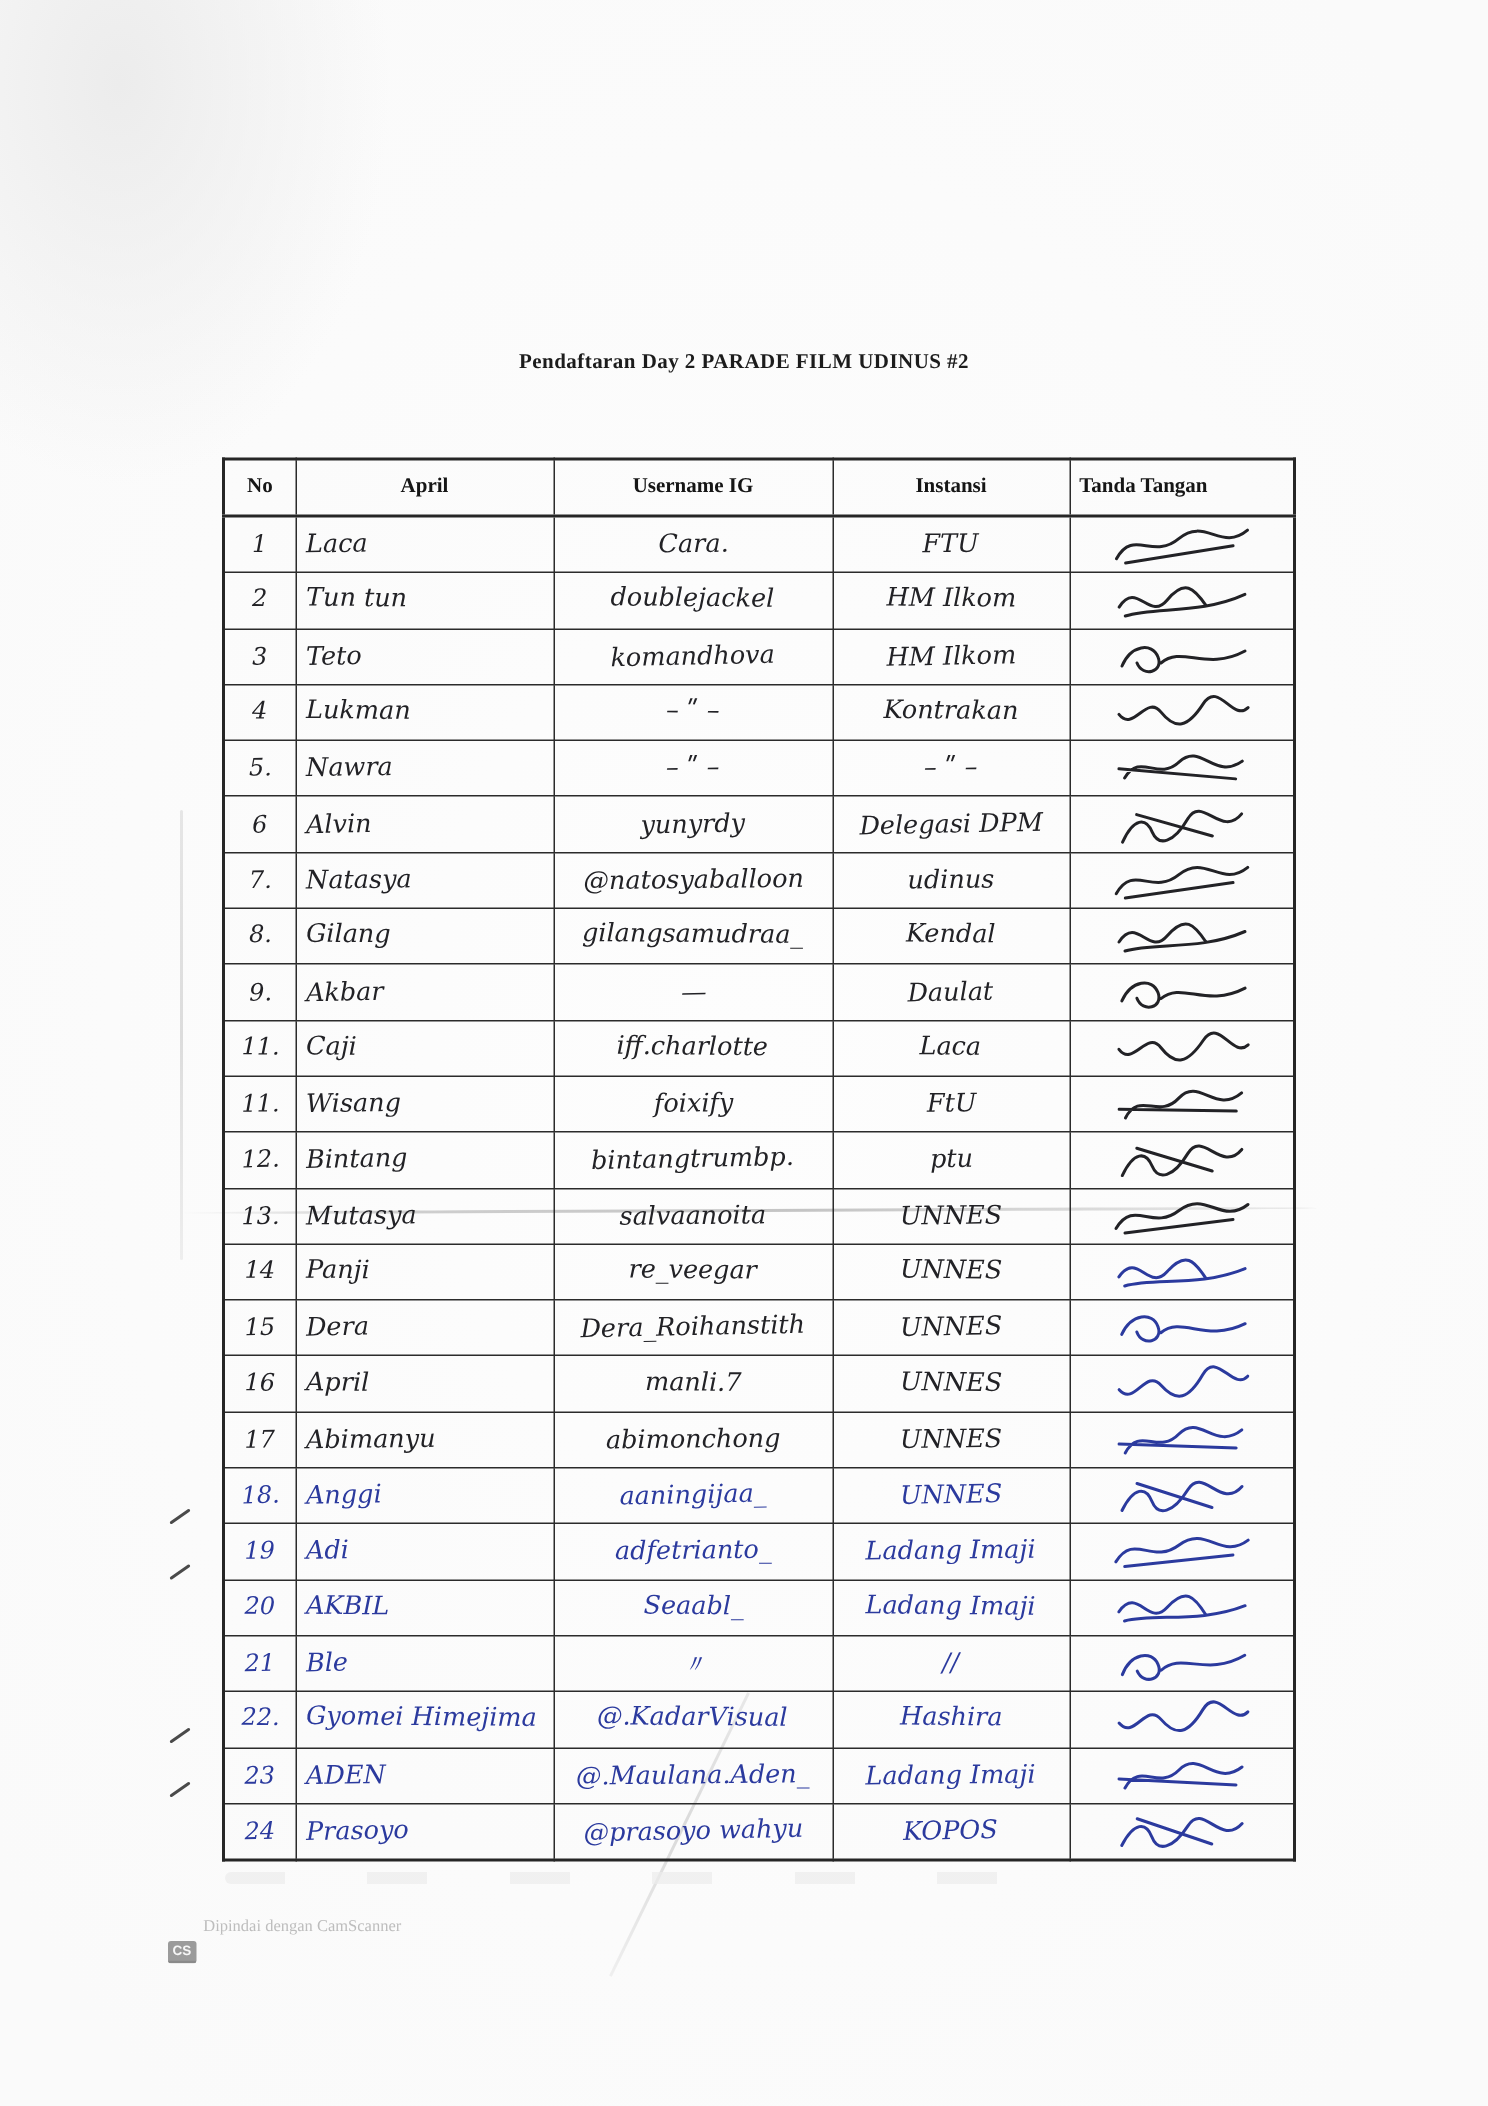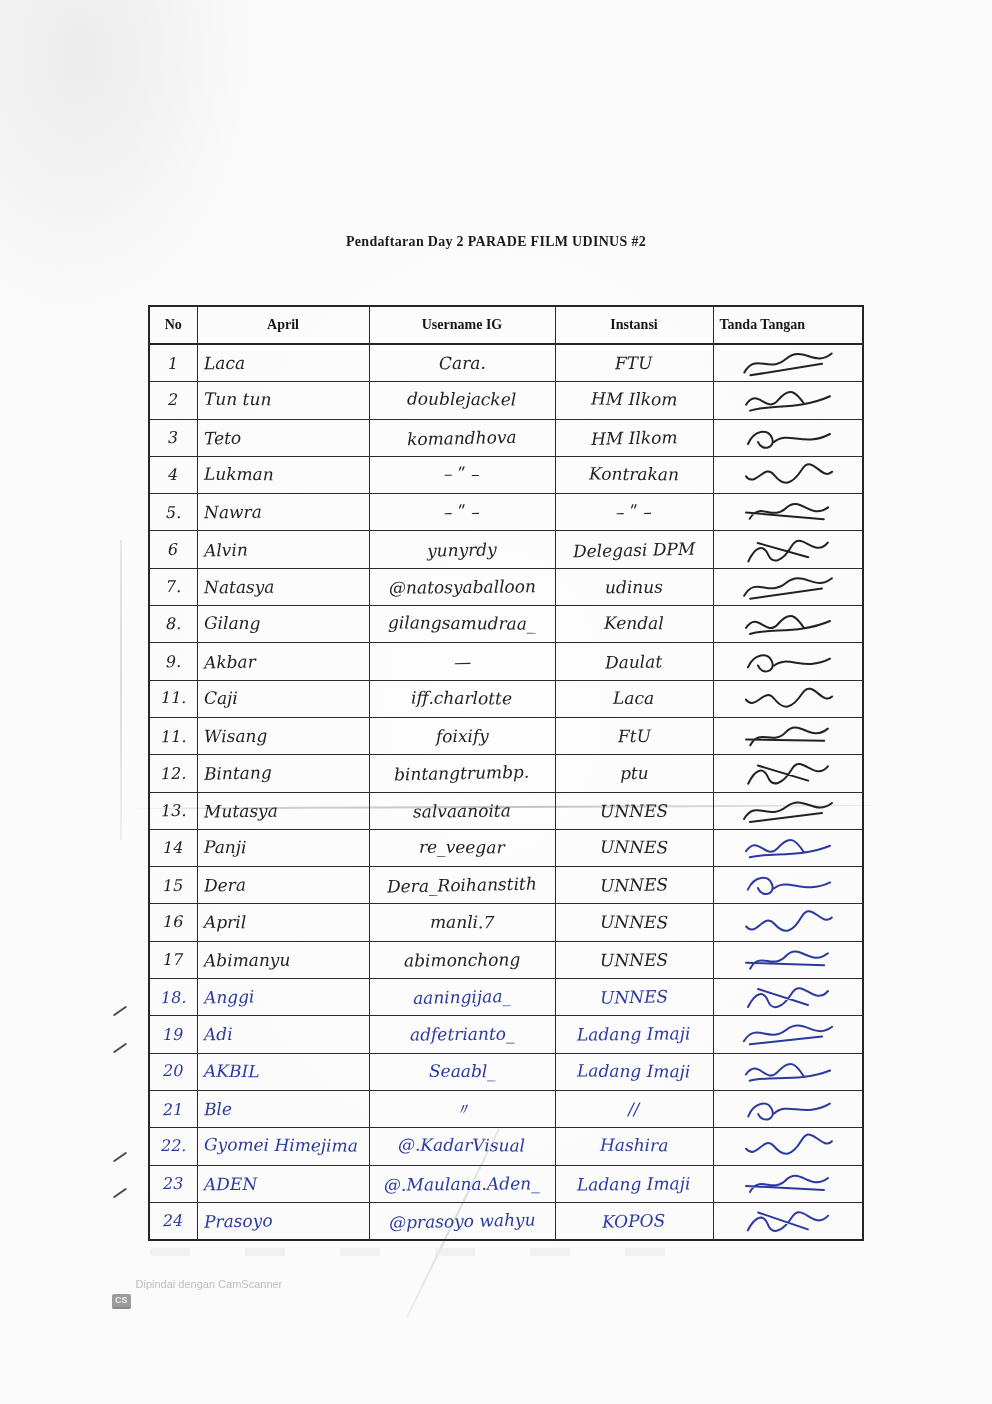--- a/index.html
+++ b/index.html
@@ -40,21 +40,21 @@
         border-radius:50%/100%;transform:rotate(-.25deg);}
   .crease{position:absolute;left:452px;top:1118px;width:2px;height:210px;
         background:linear-gradient(#e8e8e8,#dadada,#efefef);transform:rotate(26deg);}
   .smudge{position:absolute;left:150px;top:1248px;width:560px;height:8px;
         background:repeating-linear-gradient(90deg,#ececec 0 40px,rgba(255,255,255,0) 40px 95px);
         opacity:.7;border-radius:4px;}
   .watermark{position:absolute;left:112px;top:1258px;display:flex;align-items:center;gap:5px;}
   .wm-badge{background:#9b9b9b;color:#f6f6f6;font-family:"Liberation Sans",sans-serif;
         font-size:9px;font-weight:bold;padding:2px 3px;border-radius:2px;
         border-bottom:2px solid #8a8a8a;line-height:1;margin-top:36px;}
-  .wm-text{color:#bdbdbd;font-family:Liberation Sans, sans-serif;font-size:11px;}
+  .wm-text{color:#bdbdbd;font-family:Liberation Serif, serif;font-size:11px;}
 </style>
 </head>
 <body>
 
 <div class="page">
 
   <div class="paper-edge"></div>
   <div class="scanline"></div>
   <div class="crease"></div>
   <div class="smudge"></div>

